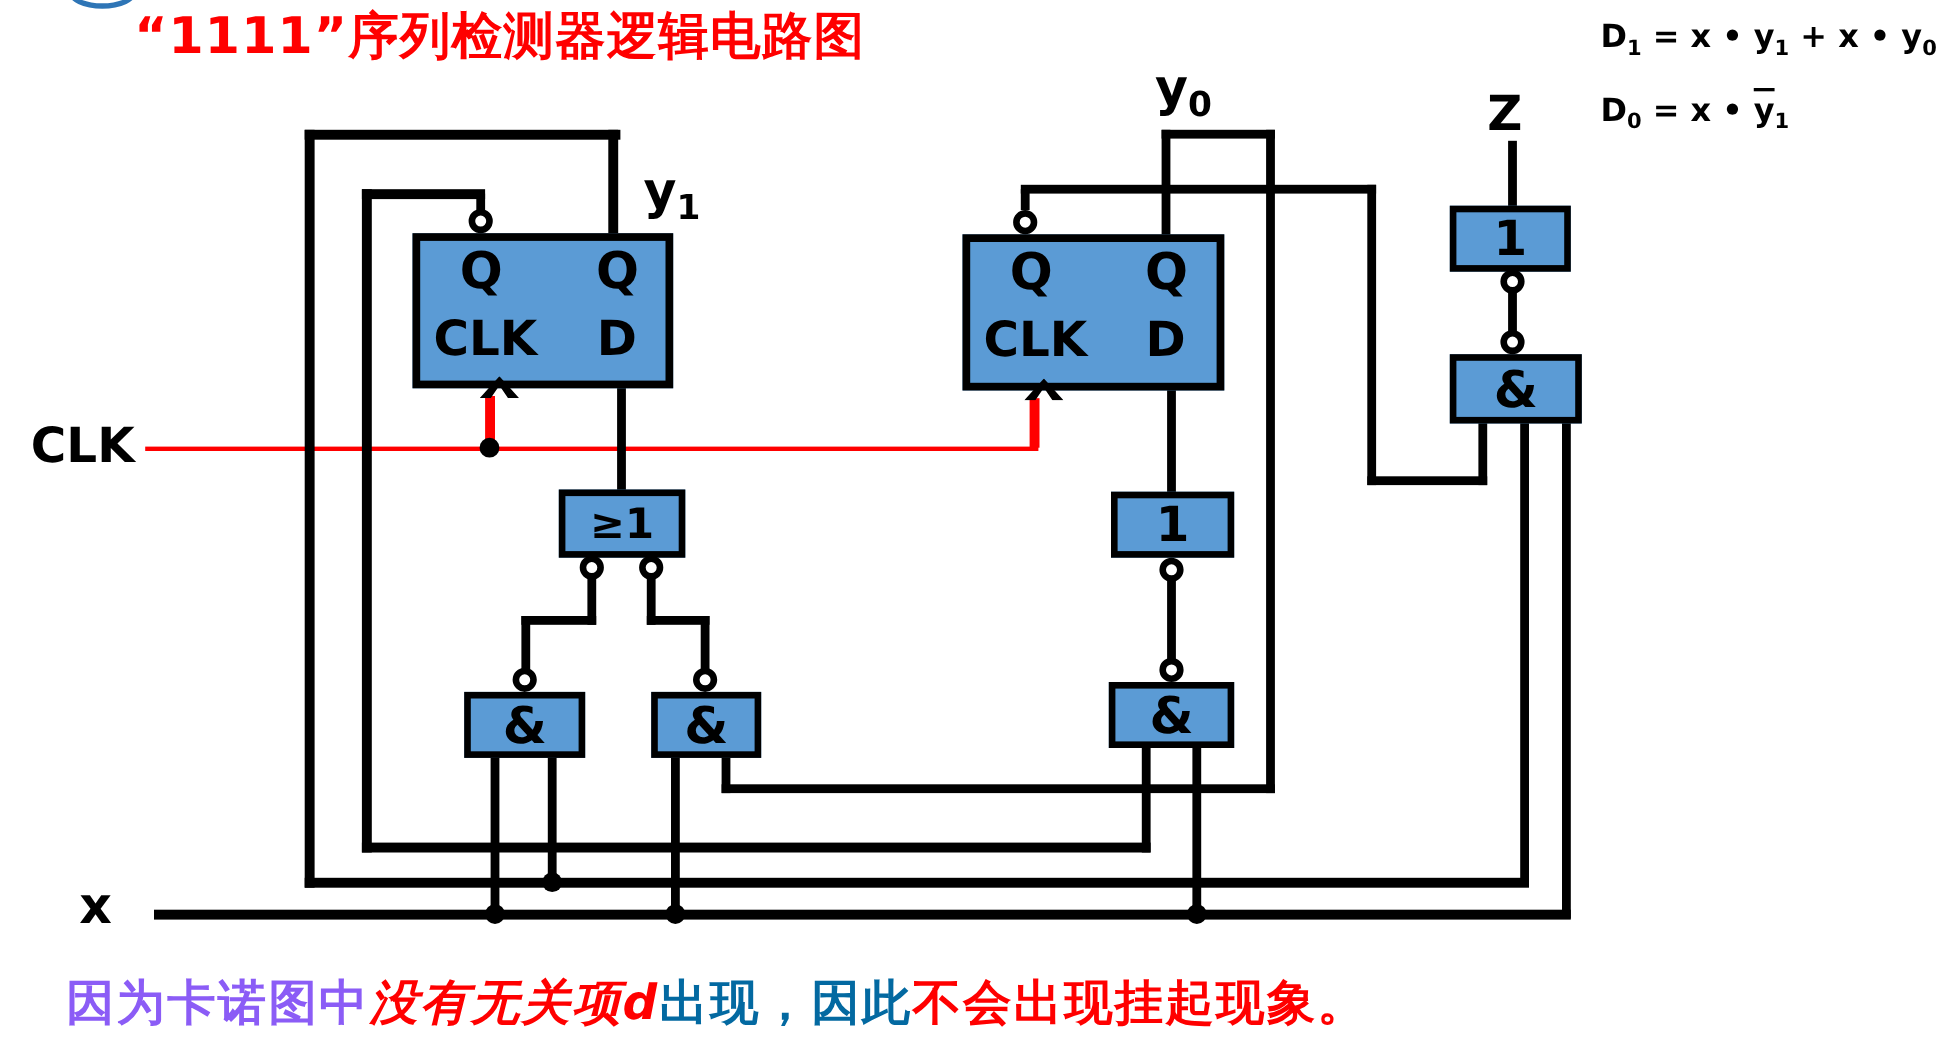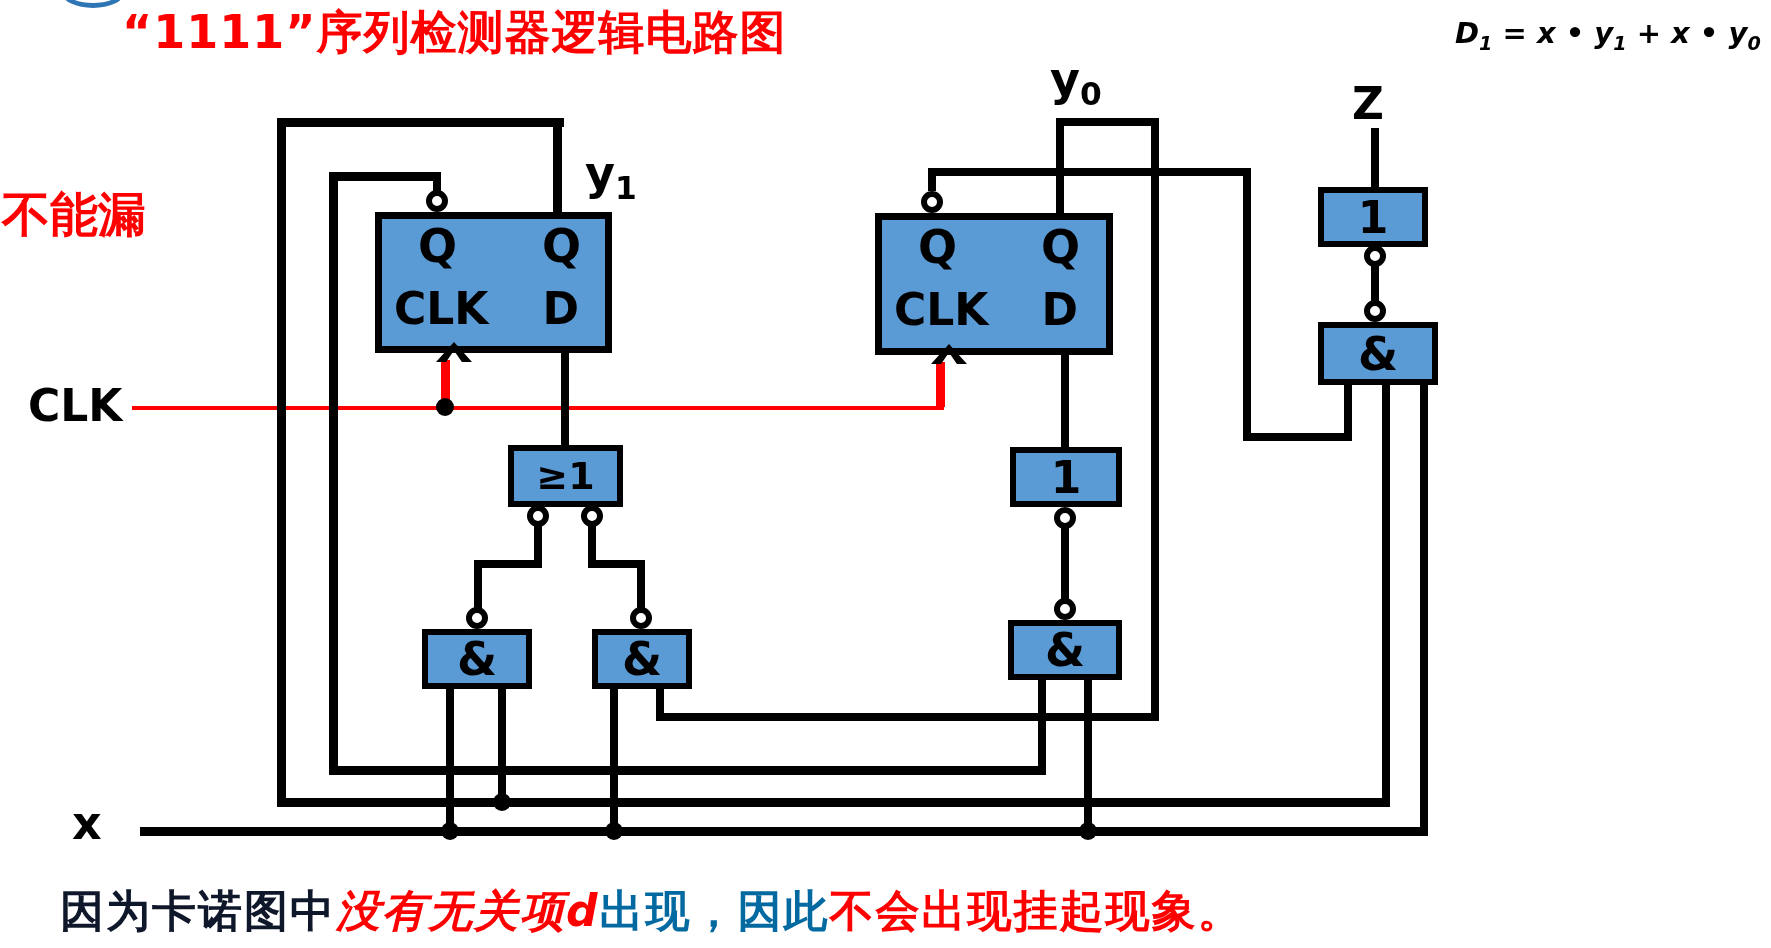--- a/index.html
+++ b/index.html
@@ -33,44 +33,44 @@
     z-index:6;white-space:nowrap;letter-spacing:1px;
   }
   #logo{
     position:absolute;left:62px;top:-22px;width:62px;height:30px;border:5px solid #2e75b6;
     border-radius:50%;z-index:6;background:#fff;
   }
   #warning{
     position:absolute;left:2px;top:186px;font-size:48px;font-weight:bold;color:#ff0000;
     line-height:1.2;z-index:6;white-space:nowrap;
   }
-  #equations{position:absolute;left:1455px;top:16px;z-index:6;font-style:italic;}
+  #equations{position:absolute;left:1455px;top:16px;z-index:6;}
   .eq-line{font-size:29px;font-weight:bold;color:#000;height:67px;white-space:nowrap;}
   .eq-line sub{font-size:0.66em;}
   .ov{text-decoration:overline;text-decoration-thickness:3px;}
   #caption{
     position:absolute;left:60px;top:882px;font-size:44px;font-weight:bold;z-index:6;
     white-space:nowrap;letter-spacing:2px;
   }
 </style>
 </head>
 <body>
 
 <div id="slide">
 
   <div id="logo"></div>
 
   <div id="title">“1111”序列检测器逻辑电路图</div>
 
   <div id="warning">
-    <div>不能漏</div>
   </div>
 
   <div id="equations">
       <div class="eq-line"><span>D</span><sub>1</sub><span> = x • y</span><sub>1</sub><span> + x • y</span><sub>0</sub></div>
+      <div class="eq-line"><span>D</span><sub>0</sub><span> = x • </span><span class="ov">y</span><sub>1</sub></div>
     </div>
 
   <div class="wire" style="left:277px;top:118px;width:287px;height:9px;"></div>
   <div class="wire" style="left:277px;top:118px;width:9px;height:689px;"></div>
   <div class="wire" style="left:277px;top:798px;width:1113px;height:9px;"></div>
   <div class="wire" style="left:553px;top:118px;width:9px;height:101px;"></div>
 
   <div class="wire" style="left:329px;top:172px;width:112px;height:9px;"></div>
   <div class="wire" style="left:329px;top:172px;width:9px;height:603px;"></div>
   <div class="wire" style="left:329px;top:766px;width:717px;height:9px;"></div>
@@ -174,15 +174,15 @@
   <div class="biglabel" style="left:28px;top:380px;font-size:44px;">CLK</div>
   <div class="biglabel" style="left:72px;top:796px;font-size:46px;">x</div>
   <div class="biglabel" style="left:1352px;top:78px;font-size:44px;">Z</div>
   <div class="biglabel" style="left:585px;top:146px;font-size:46px;">
     <span>y</span><sub>1</sub>
   </div>
   <div class="biglabel" style="left:1050px;top:52px;font-size:46px;">
     <span>y</span><sub>0</sub>
   </div>
 
-  <div id="caption"><span style="color: #0f172a;">因为卡诺图中</span><span style="color: rgb(255, 0, 0); font-style: italic;">没有无关项d</span><span style="color: #0369a1;">出现，因此</span><span style="color: rgb(255, 0, 0);">不会出现挂起现象。</span></div>
+  <div id="caption"><span style="color: #8b5cf6;">因为卡诺图中</span><span style="color: rgb(255, 0, 0); font-style: italic;">没有无关项d</span><span style="color: #0369a1;">出现，因此</span><span style="color: rgb(255, 0, 0);">不会出现挂起现象。</span></div>
 
 </div>
 
 </body></html>

